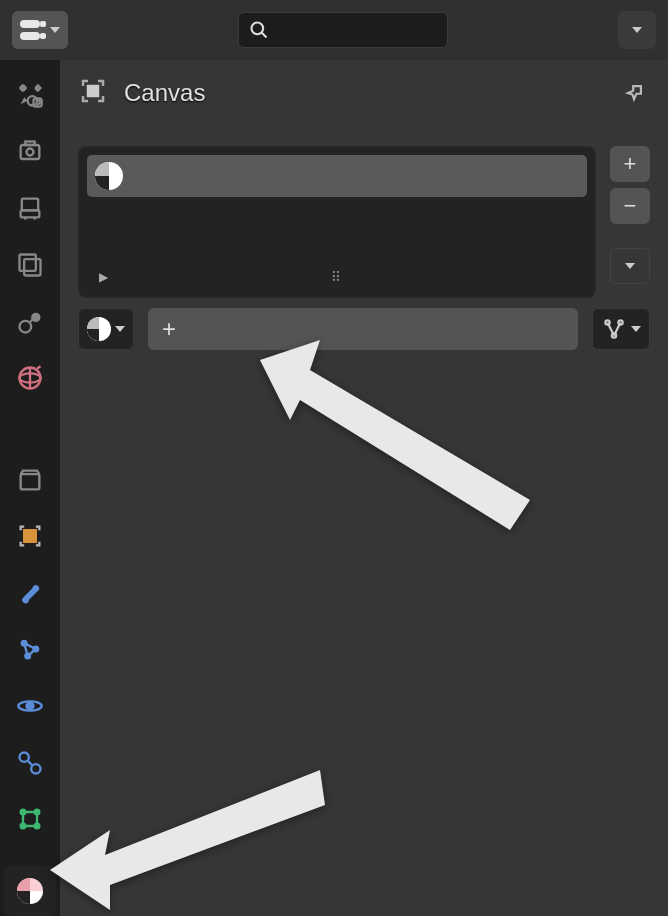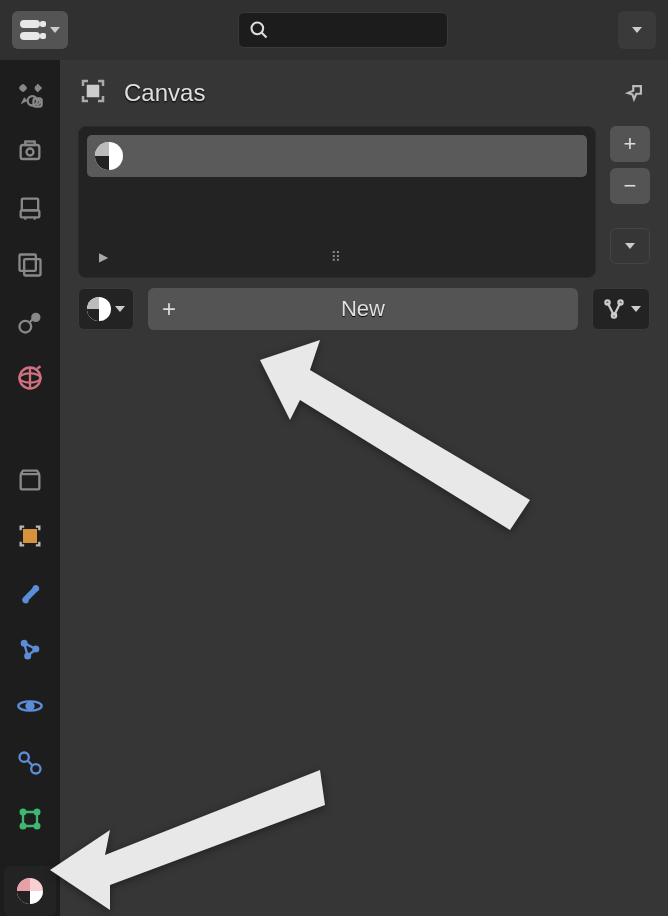--- a/index.html
+++ b/index.html
@@ -139,21 +139,21 @@
   .panel {
     flex: 1;
     background: #363636;
     padding: 16px 18px;
     position: relative;
   }
   .panel-header {
     display: flex;
     align-items: center;
     gap: 16px;
-    margin-bottom: 16px;
+    margin-bottom: 36px;
   }
   .panel-title {
     font-size: 24px;
     text-shadow: 0 1px 2px #000;
   }
   .pin-btn {
     margin-left: auto;
     cursor: pointer;
     width: 32px;
     height: 32px;
@@ -490,21 +490,20 @@
 
     <div class="newrow">
       <div class="mat-dropdown">
         <div class="mat-sphere" style="width:24px;height:24px">
             <div class="q"></div>
           </div>
         <span class="chev-down"></span>
       </div>
       <div class="new-btn">
         <span class="plus">+</span>
-        <span class="label">New</span>
       </div>
       <div class="nodes-btn">
         <svg width="26" height="26" viewBox="0 0 24 24" fill="none" stroke="#ccc" stroke-width="2">
             <circle cx="6" cy="6" r="2"></circle>
             <circle cx="18" cy="6" r="2"></circle>
             <circle cx="12" cy="18" r="2"></circle>
             <path d="M6 6l6 12M18 6l-6 12"></path>
           </svg>
         <span class="chev-down"></span>
       </div>

